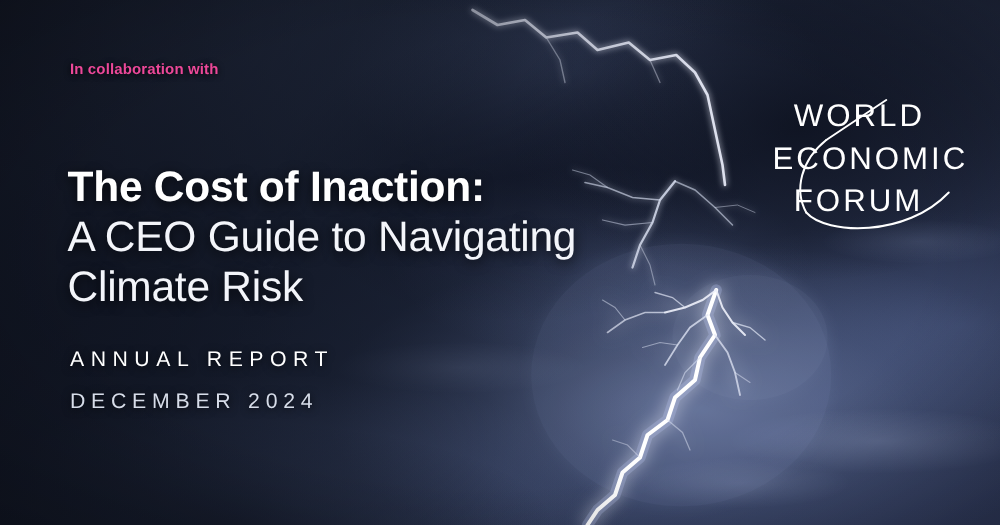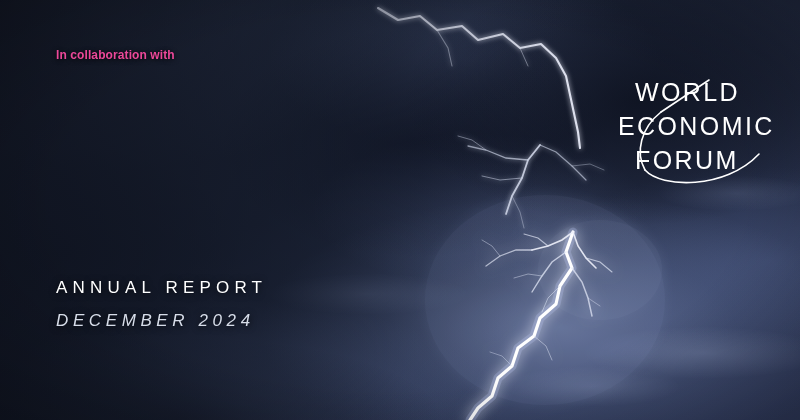--- a/index.html
+++ b/index.html
@@ -111,21 +111,20 @@
     text-shadow: 0 1px 7px rgba(0,0,0,0.8);
   }
   .meta .date {
     margin-top: 13px;
     color: #d7dde9;
     font-size: 17px;
     font-weight: 400;
     letter-spacing: 4.6px;
     white-space: nowrap;
     text-shadow: 0 1px 7px rgba(0,0,0,0.8);
-    font-style: italic;
   }
 
   
   .wef {
     position: absolute;
     left: 617px;
     top: 38px;
     width: 170px;
     height: 112px;
     margin-top: 40px;
@@ -212,20 +211,25 @@
     </g>
   </svg>
 
   <div class="scrim"></div>
   <div class="vignette"></div>
 
   <div class="collab">
     <div>In collaboration with</div>
   </div>
 
+  <div class="title">
+    <div class="l1">The Cost of Inaction:</div>
+    <div class="l2">A CEO Guide to Navigating</div>
+    <div class="l3">Climate Risk</div>
+  </div>
 
   <div class="meta">
     <div class="annual">ANNUAL REPORT</div>
     <div class="date">DECEMBER 2024</div>
   </div>
 
   <div class="wef">
     <svg width="170" height="112" viewBox="0 0 170 112">
 
       <g fill="none" stroke="#ffffff" stroke-width="1.6" stroke-linecap="round">

